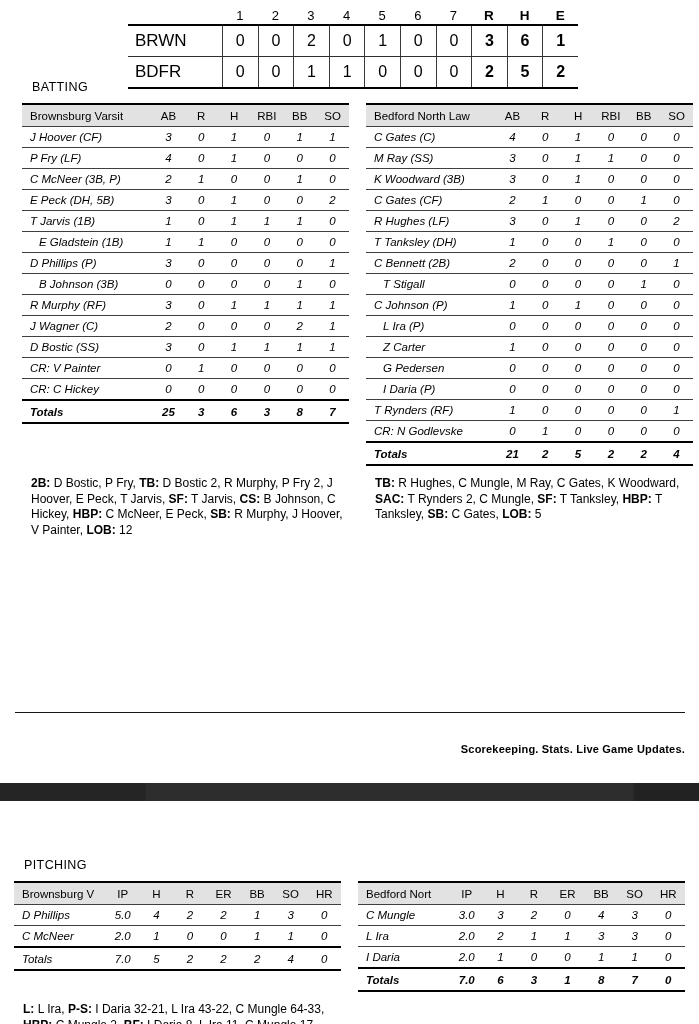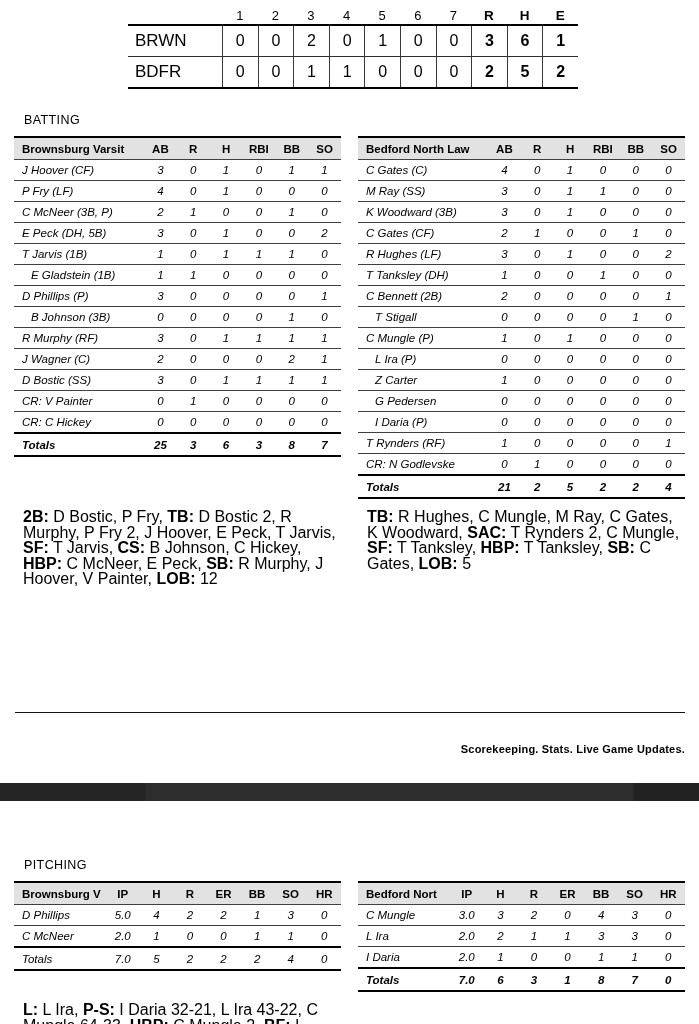--- a/index.html
+++ b/index.html
@@ -14,40 +14,40 @@
   .sb-hcell.bold{font-weight:700;font-size:13.5px;}
   .sb-body{border-top:2px solid #000;border-bottom:2px solid #000;margin-top:1px;}
   .sb-row{display:flex;height:30px;}
   .sb-row + .sb-row{border-top:1.5px solid #2e2e2e;}
   .sb-team{width:94px;display:flex;align-items:center;padding-left:7px;font-size:17px;box-sizing:border-box;}
   .sb-cell{flex:1;display:flex;align-items:center;justify-content:center;font-size:16px;border-left:1px solid #3a3a3a;}
   .sb-cell.bold{font-weight:700;}
 
   
   .section{position:absolute;left:14px;width:671px;}
-  .batting-section{top:113px;}
+  .batting-section{top:80px;margin-left:8px;}
   .pitching-section{top:858px;}
   .section-label{margin-left:10px;font-size:12.5px;letter-spacing:.4px;}
   .cols{display:grid;grid-template-columns:327px 327px;column-gap:17px;margin-top:9px;align-items:start;}
 
   
   .stat-table{font-size:11.5px;}
   .t-header{display:flex;align-items:center;height:21px;background:#e2e2e2;
-            border-top:2px solid #000;border-bottom:1px solid #3f3f3f;font-weight:700;}
+            border-top:2px solid #000;border-bottom:1px solid #3f3f3f;font-weight:400;}
   .t-row{display:flex;align-items:center;height:20px;border-bottom:1px solid #3f3f3f;font-style:italic;}
   .t-row.last{border-bottom:2px solid #000;}
   .t-row.totals{border-bottom:2px solid #000;height:21px;}
   .t-row.totals.bold{font-weight:700;}
   .t-name{width:130px;padding-left:8px;white-space:nowrap;overflow:hidden;box-sizing:border-box;}
   .t-name.indent{padding-left:17px;}
   .t-stat{flex:1;text-align:center;}
   .pitch .t-name{width:92px;}
 
   
-  .notes{margin-top:10px;padding:0 3px 0 9px;font-size:16px;line-height:15.5px;}
+  .notes{margin-top:10px;padding:0 3px 0 9px;font-size:12px;line-height:15.5px;}
   .nb{font-weight:700;}
 
   
   .divider{position:absolute;left:15px;top:712px;width:670px;height:1px;background:#141414;}
   .tagline{position:absolute;right:14px;top:743px;font-size:11px;font-weight:700;letter-spacing:.2px;}
   .adbar{position:absolute;left:0;top:783px;width:699px;height:18px;
          background:linear-gradient(90deg,#252525 0,#252525 145px,#2d2d2d 146px,#2d2d2d 633px,#222 634px,#222 100%);}
 </style>
 </head>
 <body>
@@ -314,21 +314,21 @@
           <div class="t-row">
             <div class="t-name indent">T Stigall</div>
             <div class="t-stat">0</div>
             <div class="t-stat">0</div>
             <div class="t-stat">0</div>
             <div class="t-stat">0</div>
             <div class="t-stat">1</div>
             <div class="t-stat">0</div>
           </div>
           <div class="t-row">
-            <div class="t-name">C Mungle (P)</div>
+            <div class="t-name">C Johnson (P)</div>
             <div class="t-stat">1</div>
             <div class="t-stat">0</div>
             <div class="t-stat">1</div>
             <div class="t-stat">0</div>
             <div class="t-stat">0</div>
             <div class="t-stat">0</div>
           </div>
           <div class="t-row">
             <div class="t-name indent">L Ira (P)</div>
             <div class="t-stat">0</div>

